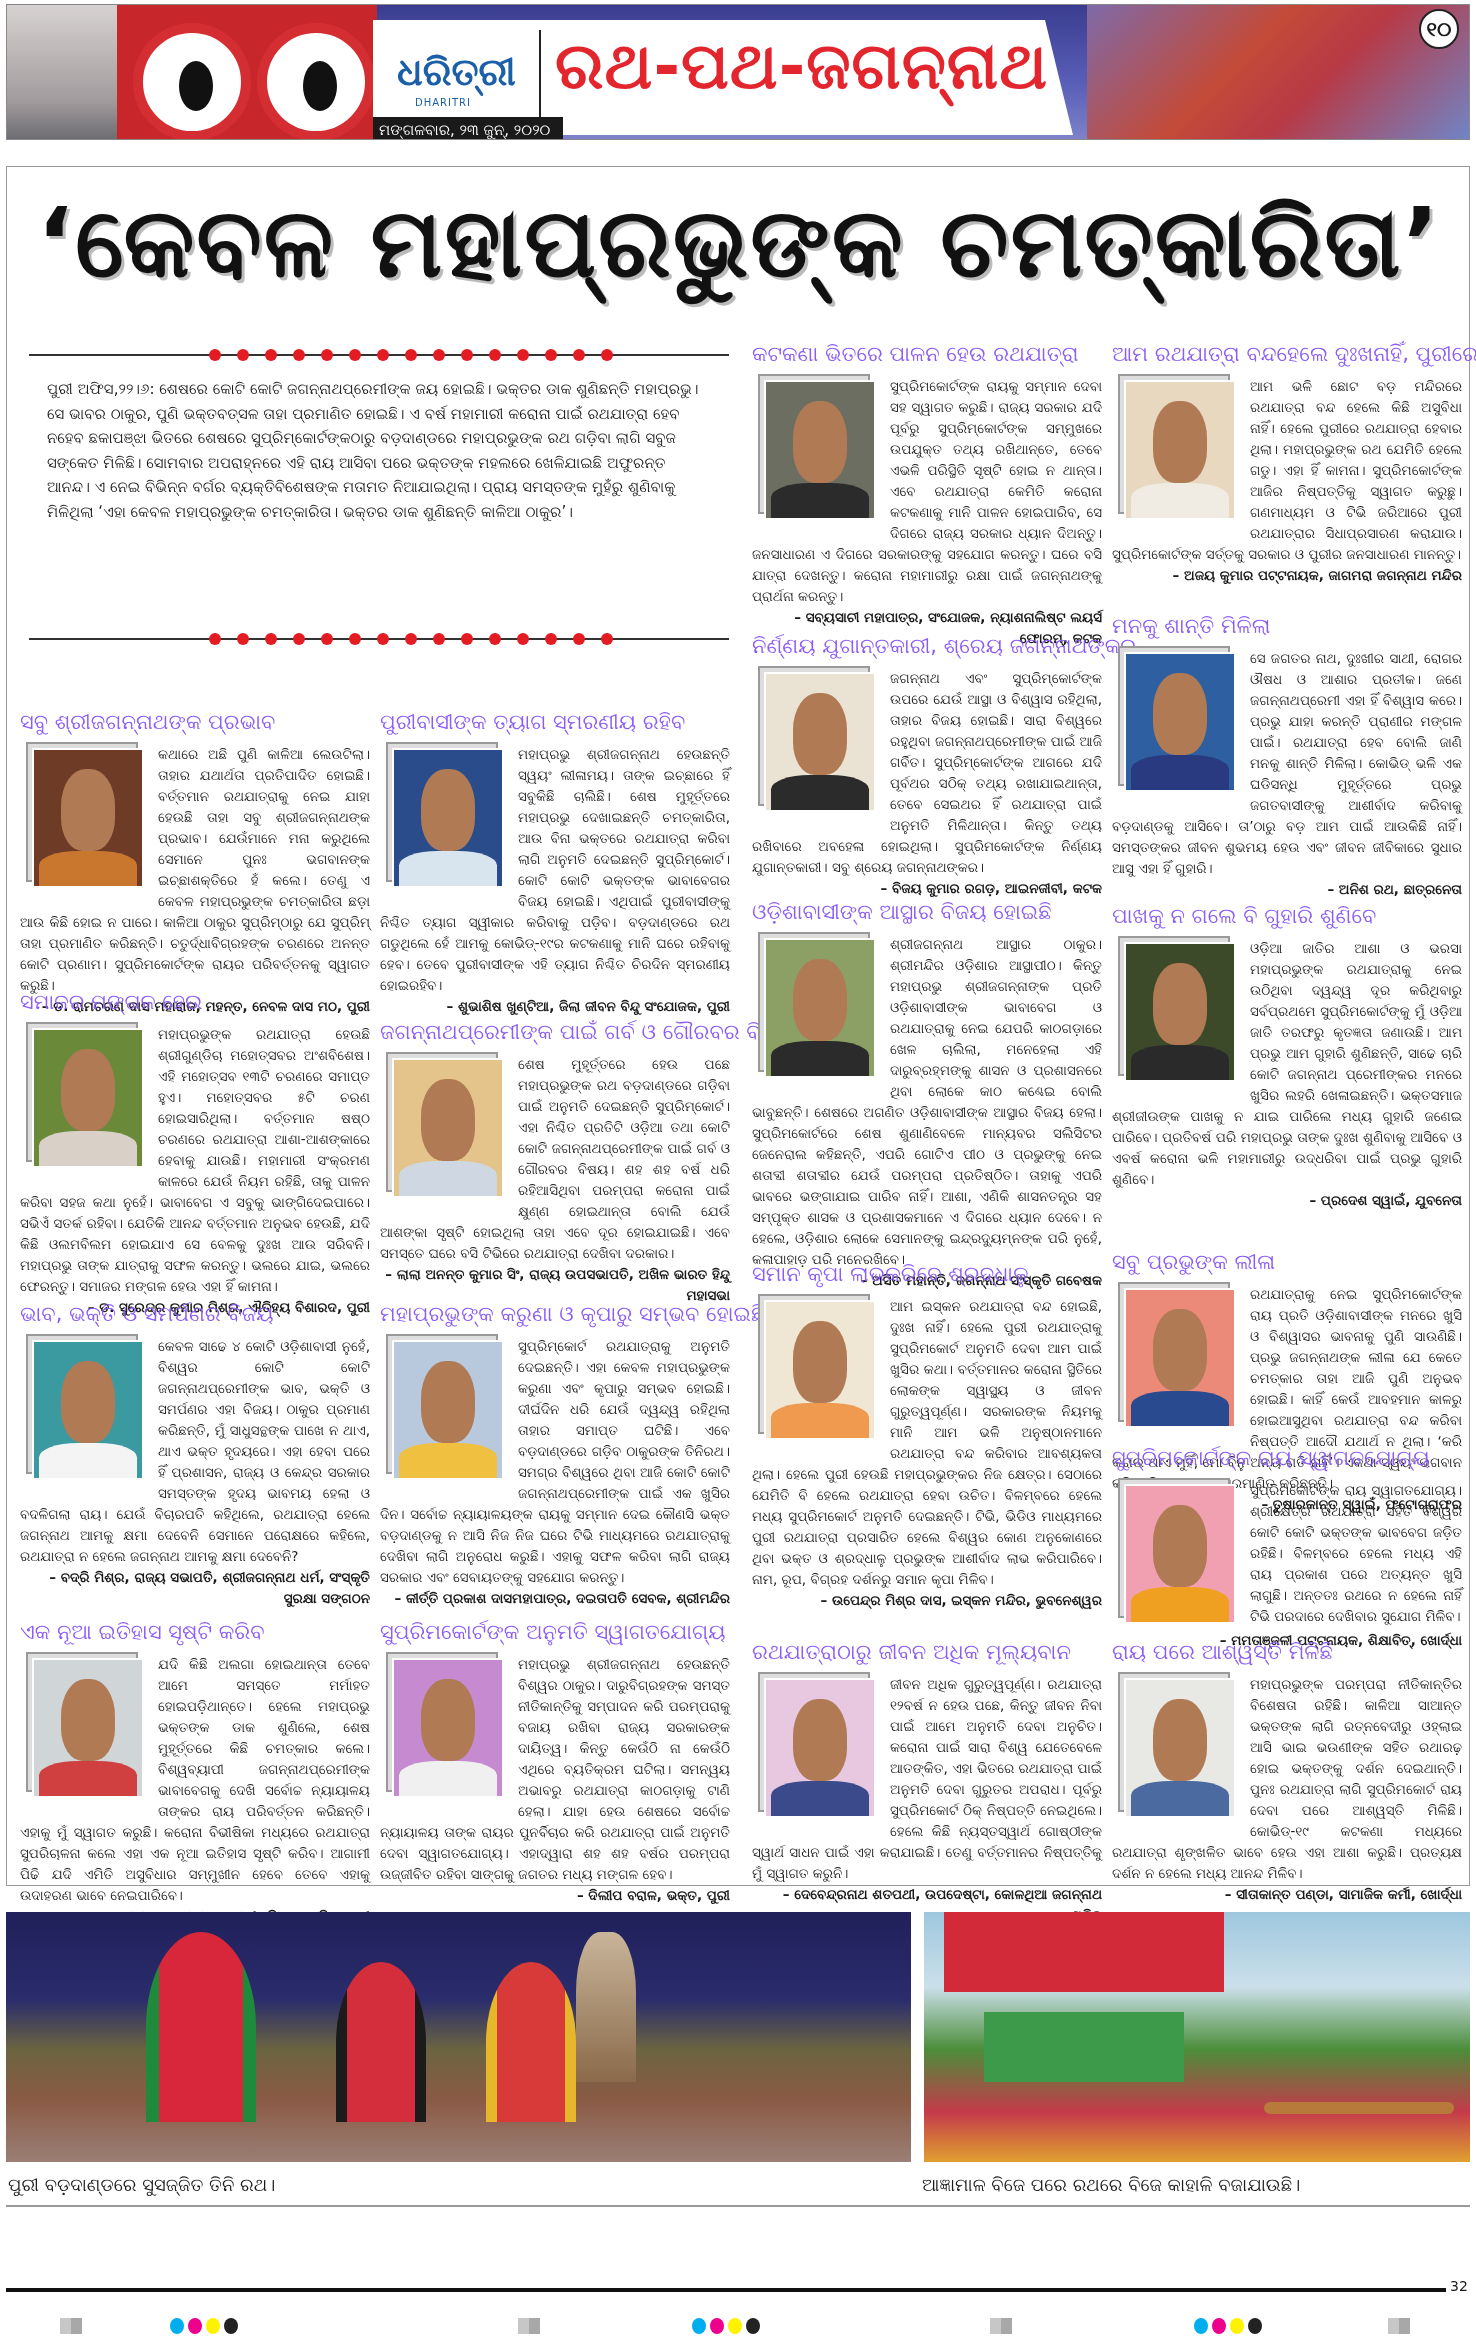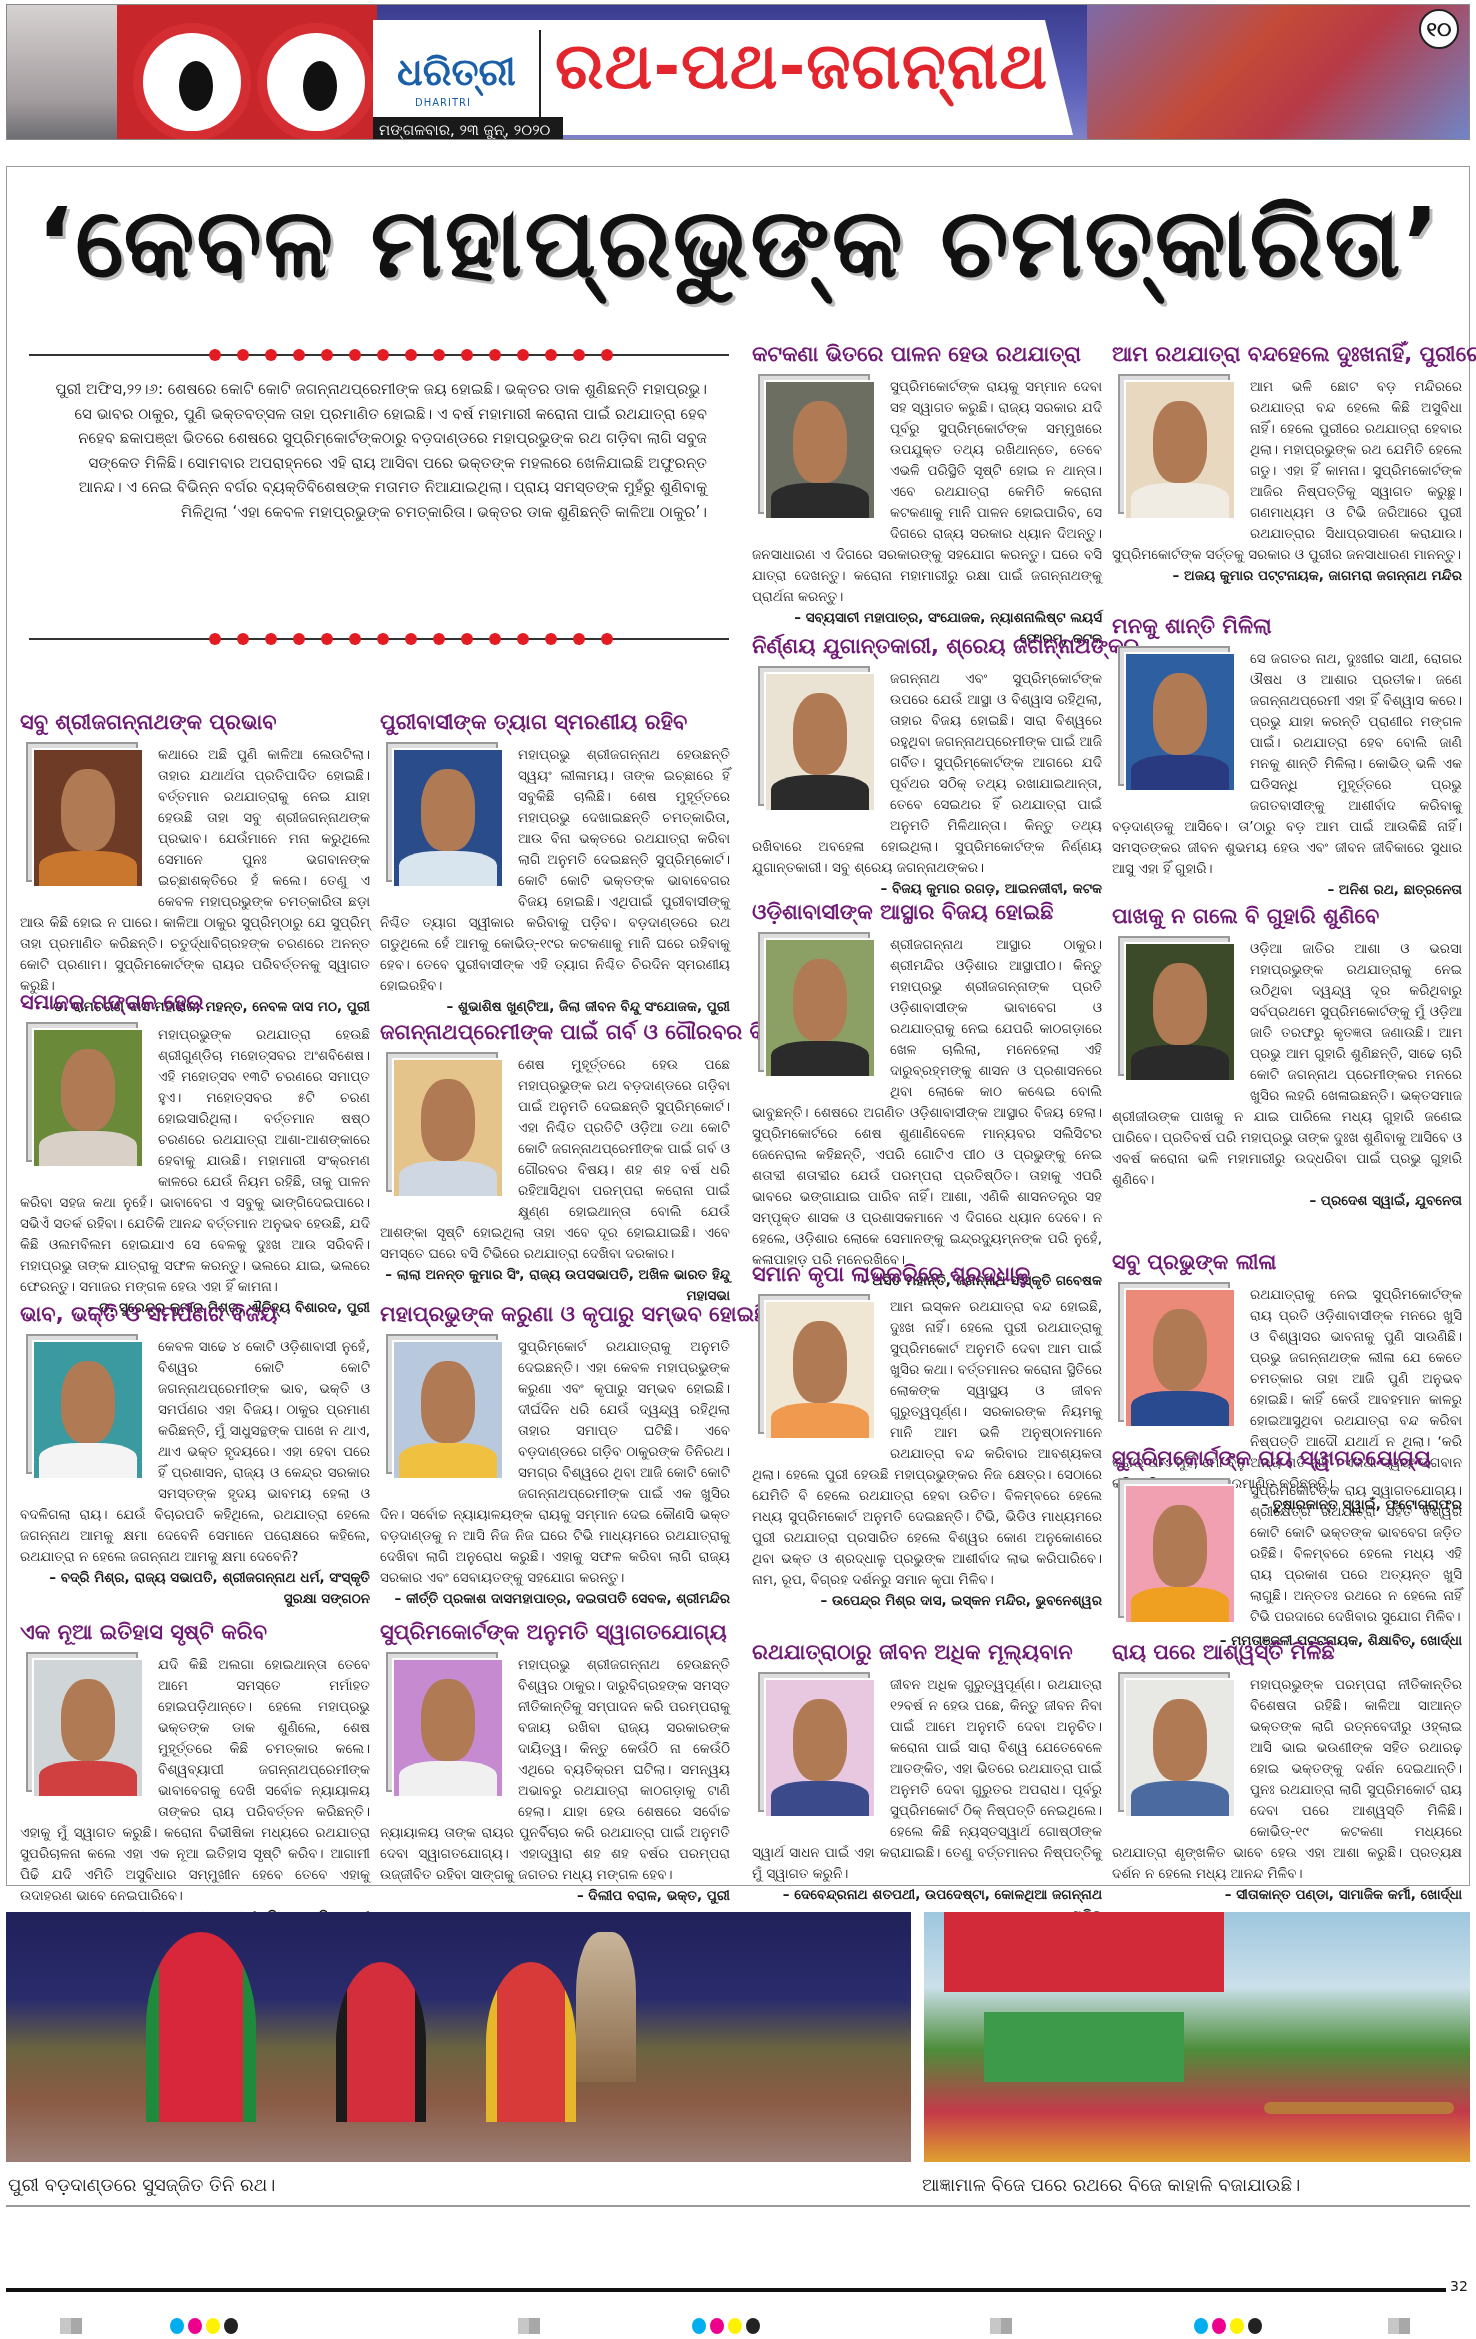--- a/index.html
+++ b/index.html
@@ -18,23 +18,23 @@
 .mh-date{position:absolute;left:366px;top:112px;width:190px;height:26px;background:#1a1a1a;color:#fff;font-size:15px;padding:4px 6px;white-space:nowrap}
 .mh-right{position:absolute;left:1080px;top:0;width:384px;height:136px;background:linear-gradient(135deg,#7e6aa8,#c44a38 40%,#b73a46 60%,#6f86c9)}
 .mh-pageno{position:absolute;right:10px;top:4px;width:40px;height:40px;border-radius:50%;background:#fff;border:2px solid #222;font-size:20px;font-weight:bold;text-align:center;line-height:36px}
 .frame{position:absolute;left:6px;top:166px;width:1464px;height:1720px;border:1px solid #9a9a9a}
 .headline{position:absolute;left:0;top:20px;width:1464px;text-align:center;font-size:96px;font-weight:bold;color:#111;text-shadow:3px 3px 0 #bbb;letter-spacing:2px}
 .subhead{position:absolute;left:22px;top:66px;width:460px;height:80px;background:#f8e6d8;font-size:52px;text-align:center;line-height:80px;color:#111}
 .dotrule{position:absolute;left:22px;width:700px;height:12px}
 .dotrule .line{position:absolute;left:0;right:0;top:5px;height:2px;background:#333}
 .dotrule .dots{position:absolute;left:180px;top:0;display:flex;gap:16px}
 .dotrule .dot{width:12px;height:12px;border-radius:50%;background:#e31b23}
-.lead{position:absolute;left:40px;top:210px;width:660px;text-align:right;font-size:15px;line-height:24.5px}
+.lead{position:absolute;left:40px;top:210px;width:660px;text-align:left;font-size:15px;line-height:24.5px}
 .art{position:absolute;width:350px}
-.art h3{font-size:21px;font-weight:bold;color:#701a75;margin-bottom:10px;white-space:nowrap}
+.art h3{font-size:21px;font-weight:normal;color:#8b5cf6;margin-bottom:10px;white-space:nowrap}
 .art .photo{float:left;width:112px;height:140px;margin:4px 14px 6px 12px;border:2px solid #fff;box-shadow:-6px -6px 0 -2px #ddd,-6px -6px 0 0 #999;position:relative}
 .art .photo .face{position:absolute;left:25%;top:14%;width:50%;height:60%;border-radius:45% 45% 40% 40%;background:#b07a55}
 .art .photo .shoulders{position:absolute;left:5%;bottom:0;width:90%;height:26%;border-radius:40% 40% 0 0}
 .art p{font-size:13.5px;line-height:21px;text-align:justify}
 .art .by{clear:both;text-align:right;font-size:13.5px;font-weight:bold;line-height:21px}
 .photos{position:absolute;left:6px;top:1912px;width:1464px;height:250px}
 .pic1{position:absolute;left:0;top:0;width:905px;height:250px;background:linear-gradient(180deg,#20205a 0%,#2a2c6c 35%,#6b6440 55%,#8a5a44 75%,#9b7f76 100%);overflow:hidden}
 .pic2{position:absolute;left:918px;top:0;width:546px;height:250px;background:linear-gradient(180deg,#9ec7de 0%,#cbe0ea 30%,#4c8d3a 55%,#c43a4a 80%,#e0a030 100%);overflow:hidden}
 .chariot{position:absolute;bottom:40px;width:110px;height:190px;border-radius:50% 50% 0 0;border-bottom:0}
 .cap{position:absolute;top:2174px;font-size:18px}

